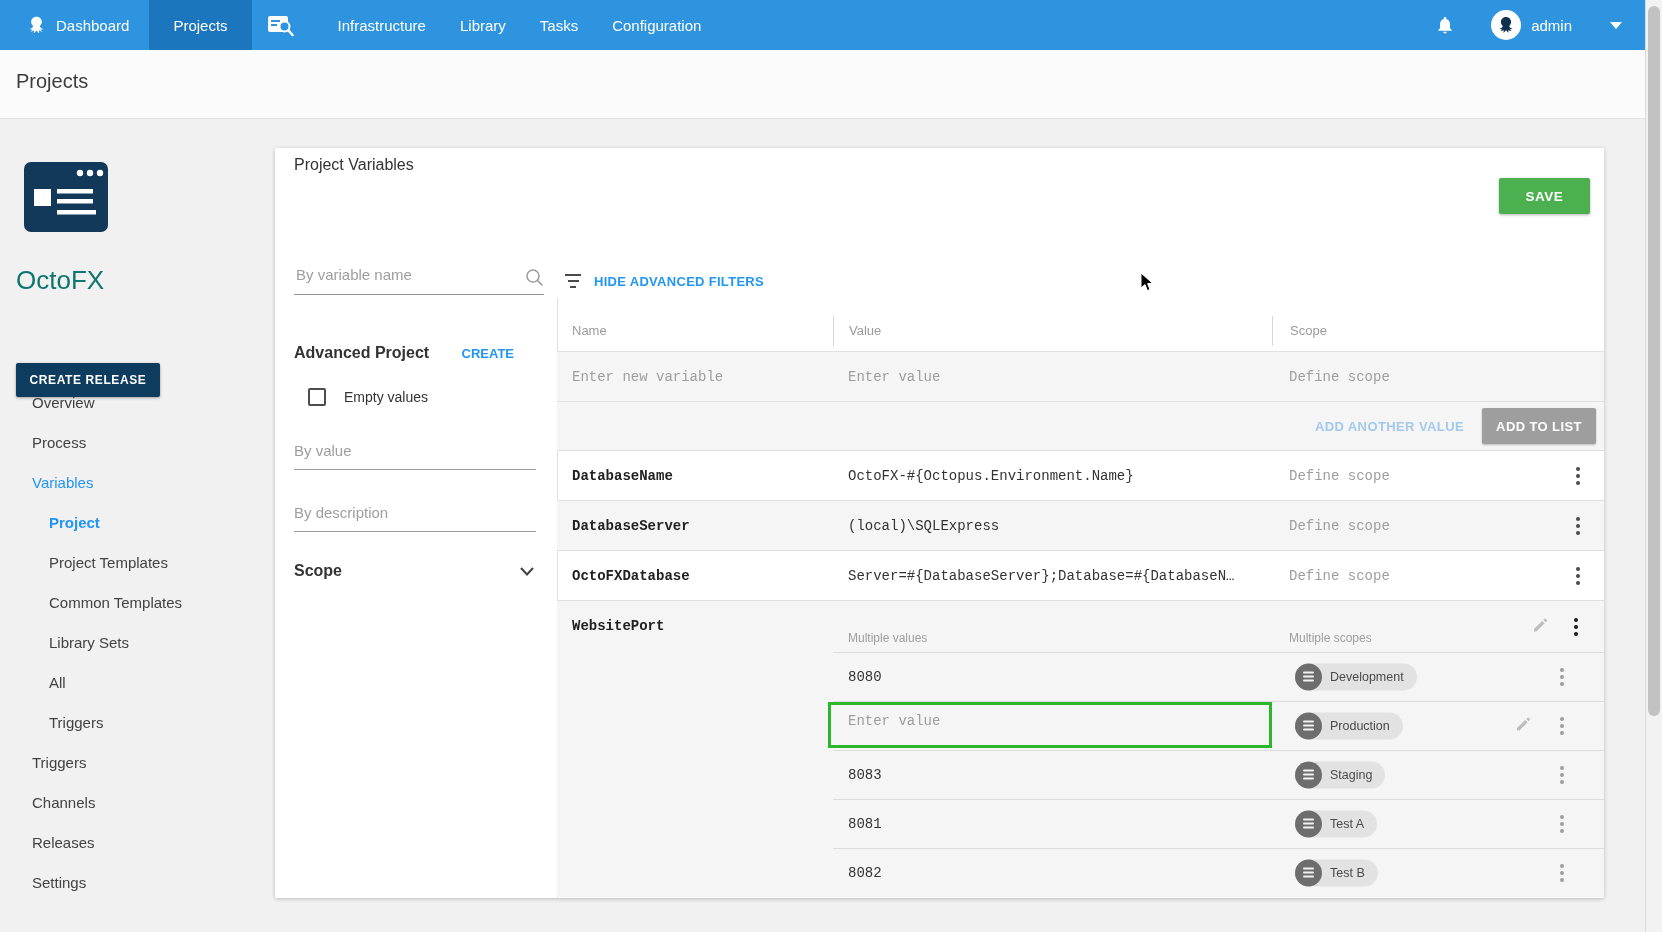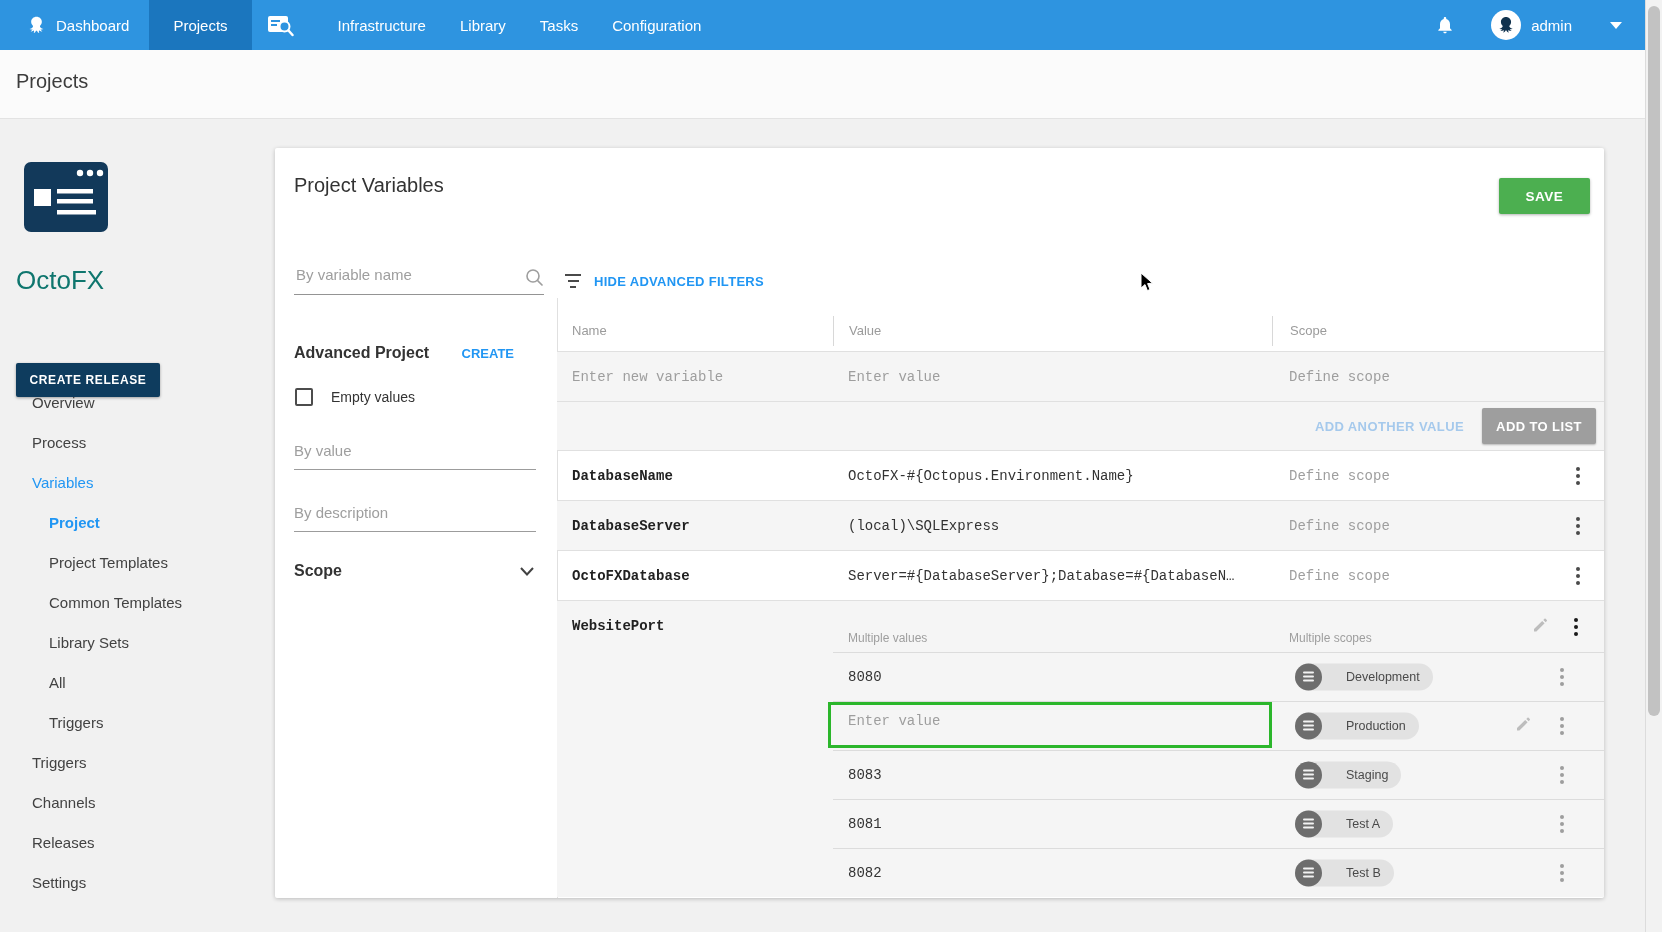--- a/index.html
+++ b/index.html
@@ -31,38 +31,38 @@
   .proj-name { position:absolute; left:16px; top:146px; font-size:26px; font-weight:400; color:#0f766e; }
   .create-release { position:absolute; left:16px; top:196px; width:144px; height:34px; background:#0e3c5e; color:#fff; border:none; border-radius:2px; font-family:"Liberation Sans",sans-serif; font-size:12px; font-weight:700; letter-spacing:.6px; box-shadow:0 1px 3px rgba(0,0,0,.35); cursor:pointer;margin-top:48px; }
   .side-menu { position:absolute; left:0; top:263px; width:275px; list-style:none; }
   .side-menu li { height:40px; display:flex; align-items:center; font-size:15px; color:#424242; padding-left:32px; cursor:pointer; }
   .side-menu li.sub { padding-left:49px; }
   .side-menu li.active { color:#2196f3; }
   .side-menu li.active-strong { color:#2196f3; font-weight:700; }
 
   
   .card { position:absolute; left:275px; top:148px; width:1329px; height:750px; background:#fff; border-radius:2px; box-shadow:0 1px 4px rgba(0,0,0,.22); }
-  .card-title { position:absolute; left:19px; top:26px; font-size:20px; font-weight:400; color:#333; }
+  .card-title { position:absolute; left:19px; top:8px; font-size:16px; font-weight:400; color:#333; }
   .save-btn { position:absolute; left:1224px; top:30px; width:91px; height:36px; background:#4caf50; color:#fff; border:none; border-radius:2px; font-family:"Liberation Sans",sans-serif; font-size:13.5px; font-weight:700; letter-spacing:.5px; box-shadow:0 1px 3px rgba(0,0,0,.3); cursor:pointer; }
 
   .search-field { position:absolute; left:19px; top:112px; width:250px; border-bottom:1px solid #949494; padding:6px 26px 10px 2px; }
   .search-field input { width:100%; border:none; background:transparent; outline:none; font-family:"Liberation Sans",sans-serif; font-size:15px; color:#333; }
   .search-field input::placeholder { color:#9e9e9e; }
   .search-field .mag { position:absolute; right:0; top:8px; }
 
   .filter-toggle { position:absolute; left:290px; top:124px; display:flex; align-items:center; cursor:pointer; }
   .filter-toggle .flines { margin-right:13px; display:flex; flex-direction:column; align-items:center; }
   .filter-toggle .flines span { display:block; height:2px; background:#4a4a4a; margin:2px 0; }
   .filter-toggle .flines span:nth-child(1){width:16px;} .filter-toggle .flines span:nth-child(2){width:11px;} .filter-toggle .flines span:nth-child(3){width:6px;}
   .filter-toggle .tlabel { color:#2196f3; font-size:13px; font-weight:700; letter-spacing:.3px; }
 
   .adv-title-row { position:absolute; left:19px; top:196px; width:220px; display:flex; justify-content:space-between; align-items:baseline; }
   .adv-title { font-size:16px; font-weight:700; color:#333; }
   .reset-link { font-size:13px; font-weight:700; color:#2196f3; cursor:pointer; }
-  .cb-row { position:absolute; left:20px; top:240px; display:flex; align-items:center; }
+  .cb-row { position:absolute; left:33px; top:240px; display:flex; align-items:center; }
   .cbox { width:18px; height:18px; border:2px solid #4c4c4c; border-radius:2px; background:#fff; cursor:pointer; }
   .cb-label { margin-left:18px; font-size:14px; color:#333; }
   .ufield { position:absolute; left:19px; width:242px; border-bottom:1px solid #9c9c9c; padding:6px 2px 9px 0; }
   .ufield input { width:100%; border:none; background:transparent; outline:none; font-family:"Liberation Sans",sans-serif; font-size:15px; color:#333; }
   .ufield input::placeholder { color:#9e9e9e; }
   .byvalue { top:288px; } .bydesc { top:350px; }
   .scope-row { position:absolute; left:19px; top:414px; width:240px; display:flex; justify-content:space-between; align-items:center; cursor:pointer; }
   .scope-title { font-size:16px; font-weight:700; color:#333; }
 
   .vdivider { position:absolute; left:282px; top:150px; width:1px; height:600px; background:#e0e0e0; }
@@ -97,21 +97,21 @@
 
   
   .ws-section { background:#f5f5f5; border-top:1px solid #e0e0e0; position:relative; }
   .ws-header { position:relative; height:51px; }
   .ws-name { position:absolute; left:15px; top:17px; font-size:14px; font-weight:700; color:#212121; }
   .ws-label { position:absolute; top:30px; font-size:12px; color:#9e9e9e; }
   .ws-label.lv { left:291px; } .ws-label.ls { left:732px; }
   .subrow { position:relative; height:49px; }
   .subrow::before { content:""; position:absolute; left:276px; right:0; top:0; border-top:1px solid #dcdcdc; }
   .sub-value { position:absolute; left:291px; top:50%; transform:translateY(-50%); font-size:14px; color:#333; cursor:text; }
-  .chip { position:absolute; left:738px; top:50%; transform:translateY(-50%); height:27px; display:inline-flex; align-items:center; background:#e2e2e2; border-radius:14px; padding-right:13px; cursor:pointer;gap:16px; }
+  .chip { position:absolute; left:738px; top:50%; transform:translateY(-50%); height:27px; display:inline-flex; align-items:center; background:#e2e2e2; border-radius:14px; padding-right:13px; cursor:pointer; }
   .chip .cicon { width:27px; height:27px; border-radius:50%; background:#6d6d6d; display:flex; flex-direction:column; align-items:center; justify-content:center; gap:2px; margin-right:8px; }
   .chip .cicon b { display:block; width:11px; height:2px; background:#f2f2f2; border-radius:1px; }
   .chip .clabel { font-size:12.5px; color:#4a4a4a; }
   .green-box { position:absolute; left:271px; top:1px; width:444px; height:46px; border:3px solid #2bb62b; background:#f5f5f5; }
   .green-box input { position:absolute; left:17px; top:8px; width:380px; border:none; background:transparent; outline:none; font-family:"Liberation Mono","DejaVu Sans Mono",monospace; font-size:14px; color:#333; }
   .green-box input::placeholder { color:#9e9e9e; }
 
   
   .scrollbar { position:absolute; left:1645px; top:0; width:17px; height:932px; background:#f2f2f2; border-left:1px solid #dcdcdc; }
   .scroll-thumb { position:absolute; left:2px; top:6px; width:12px; height:710px; background:#c2c2c2; border-radius:6px; }

